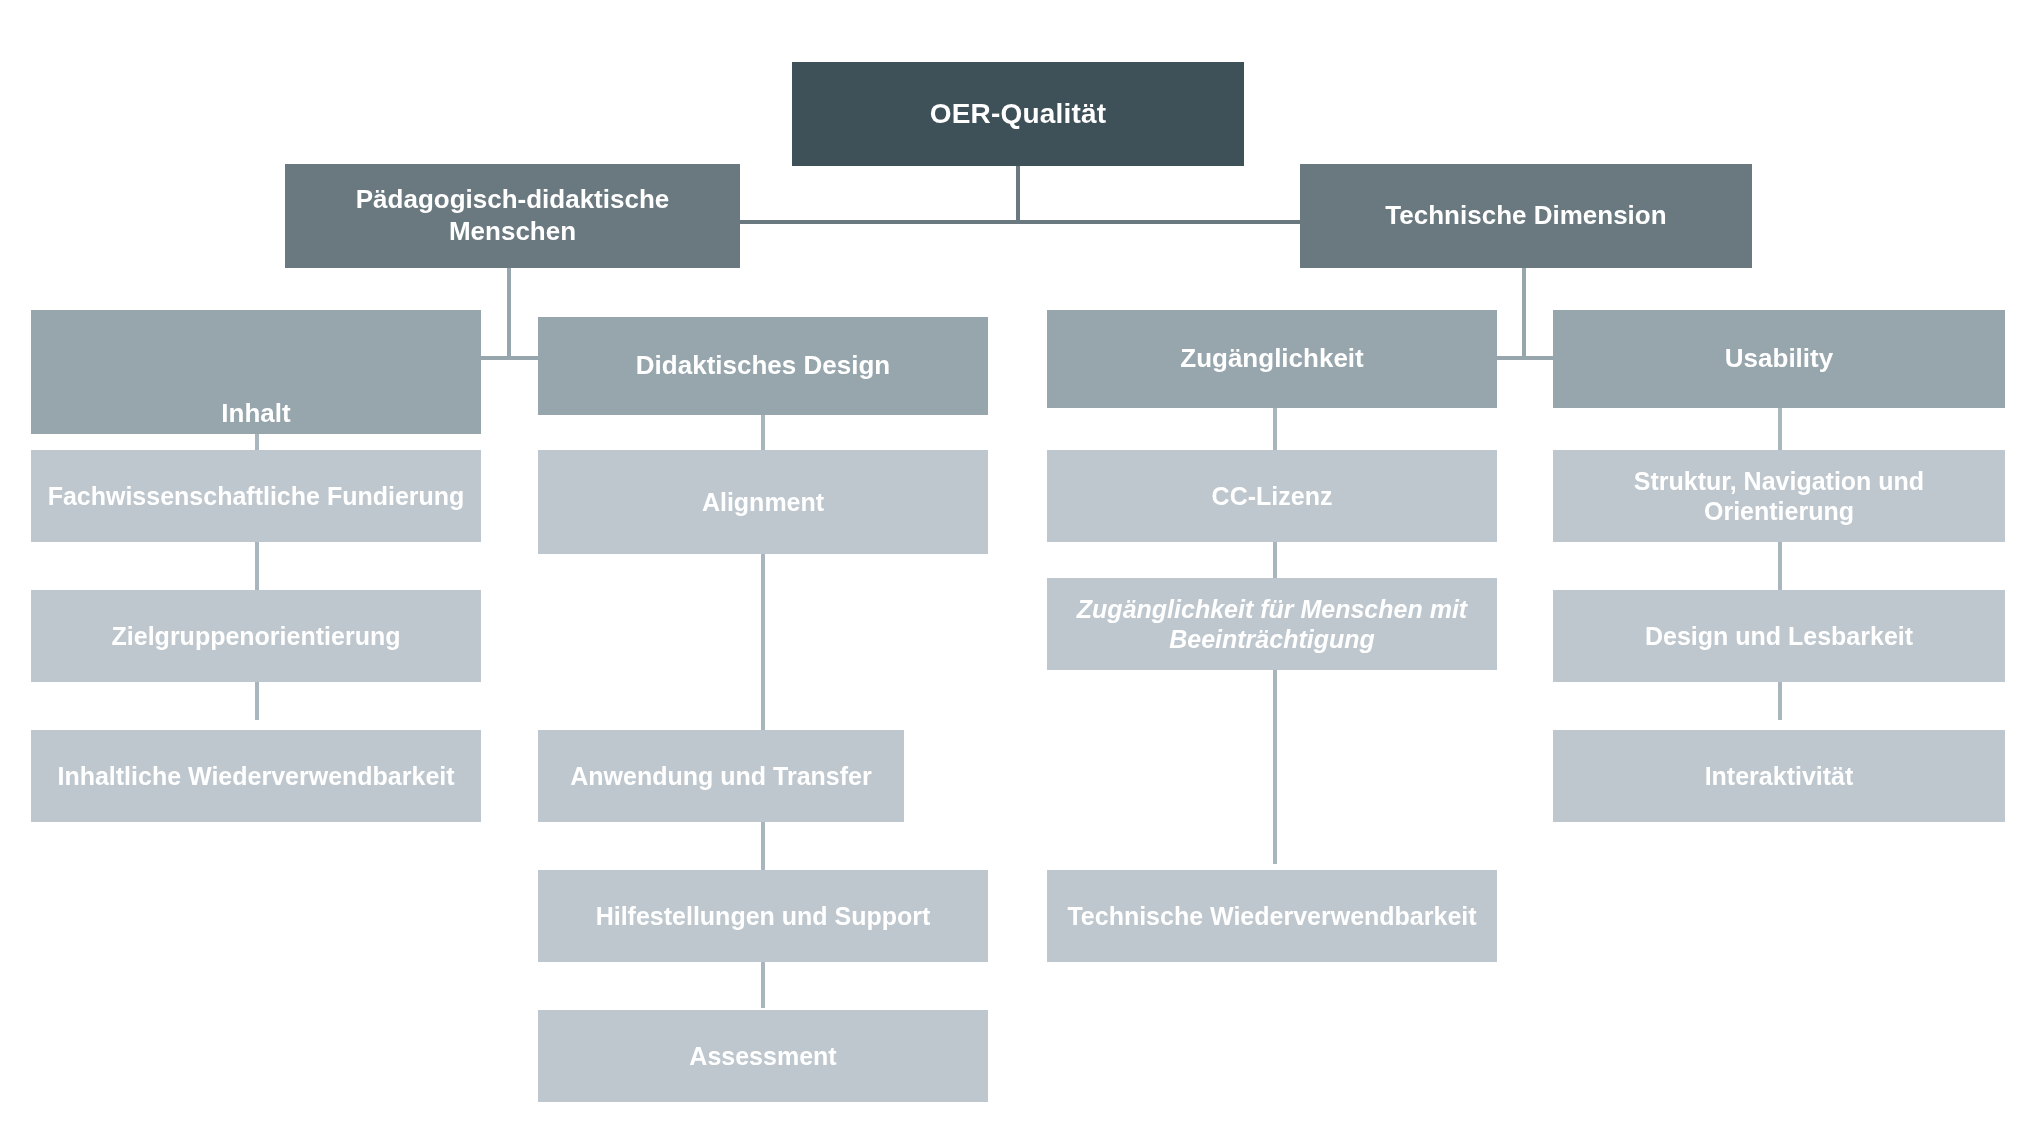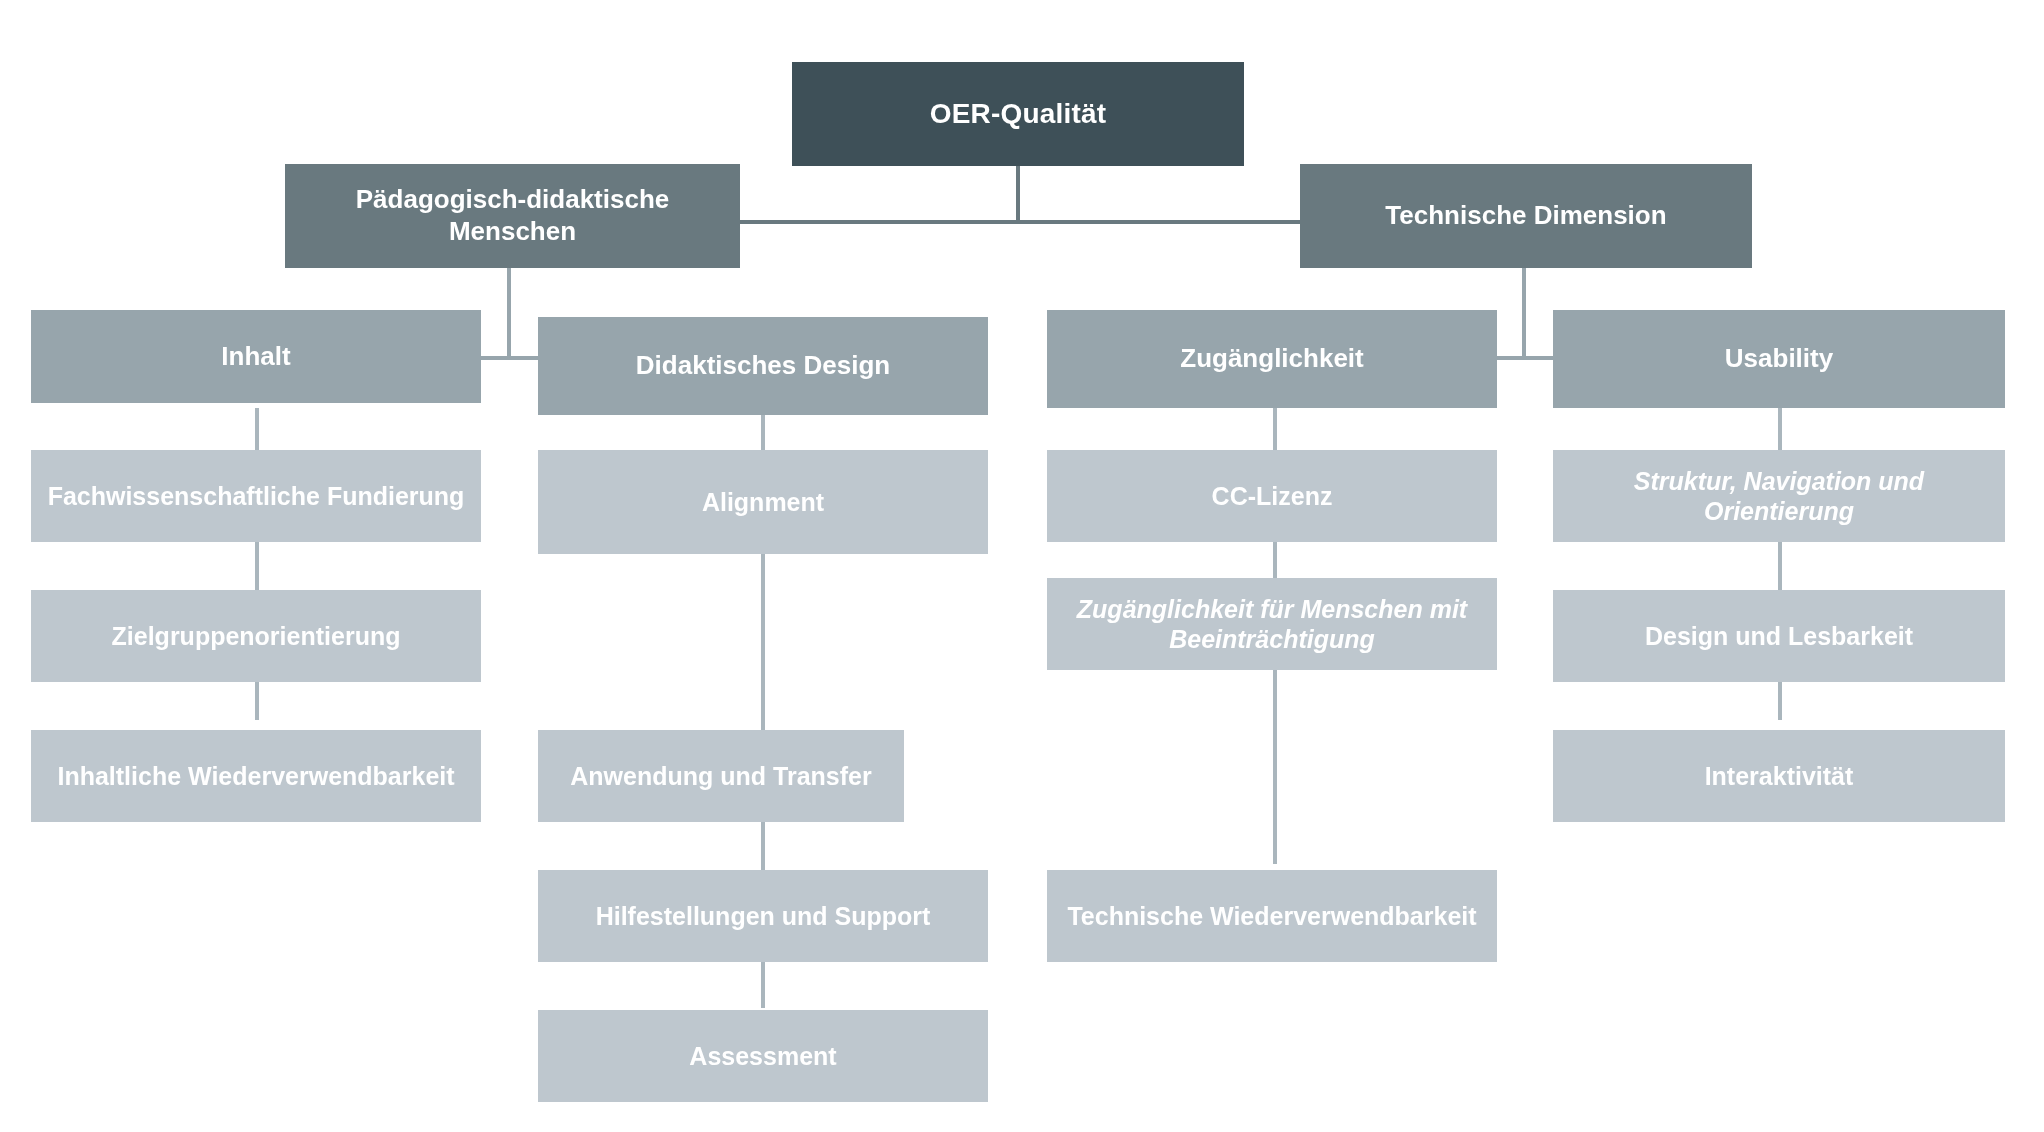--- a/index.html
+++ b/index.html
@@ -69,21 +69,21 @@
   </div>
 
   <div class="node lvl-dim" style="left:285px; top:164px; width:455px; height:104px;">
     <span>Pädagogisch-didaktische Menschen</span>
   </div>
 
   <div class="node lvl-dim" style="left:1300px; top:164px; width:452px; height:104px;">
     <span>Technische Dimension</span>
   </div>
 
-  <div class="node lvl-cat" style="left:31px; top:310px; width:450px; height:93px;">
+  <div class="node lvl-cat" style="left:31px; top:310px; width:450px; height:124px;align-items:flex-end;">
     <span>Inhalt</span>
   </div>
 
   <div class="node lvl-cat" style="left:538px; top:317px; width:450px; height:98px;">
     <span>Didaktisches Design</span>
   </div>
 
   <div class="node lvl-cat" style="left:1047px; top:310px; width:450px; height:98px;">
     <span>Zugänglichkeit</span>
   </div>
@@ -118,21 +118,21 @@
   <div class="node lvl-leaf" style="left:1047px; top:450px; width:450px; height:92px;">
     <span>CC-Lizenz</span>
   </div>
   <div class="node lvl-leaf" style="left:1047px; top:578px; width:450px; height:92px;font-style:italic;">
     <span>Zugänglichkeit für Menschen mit Beeinträchtigung</span>
   </div>
   <div class="node lvl-leaf" style="left:1047px; top:870px; width:450px; height:92px;">
     <span>Technische Wiederverwendbarkeit</span>
   </div>
 
-  <div class="node lvl-leaf" style="left:1553px; top:450px; width:452px; height:92px;font-style:italic;">
+  <div class="node lvl-leaf" style="left:1553px; top:450px; width:452px; height:92px;">
     <span>Struktur, Navigation und Orientierung</span>
   </div>
   <div class="node lvl-leaf" style="left:1553px; top:590px; width:452px; height:92px;">
     <span>Design und Lesbarkeit</span>
   </div>
   <div class="node lvl-leaf" style="left:1553px; top:730px; width:452px; height:92px;">
     <span>Interaktivität</span>
   </div>
 
 </div>

